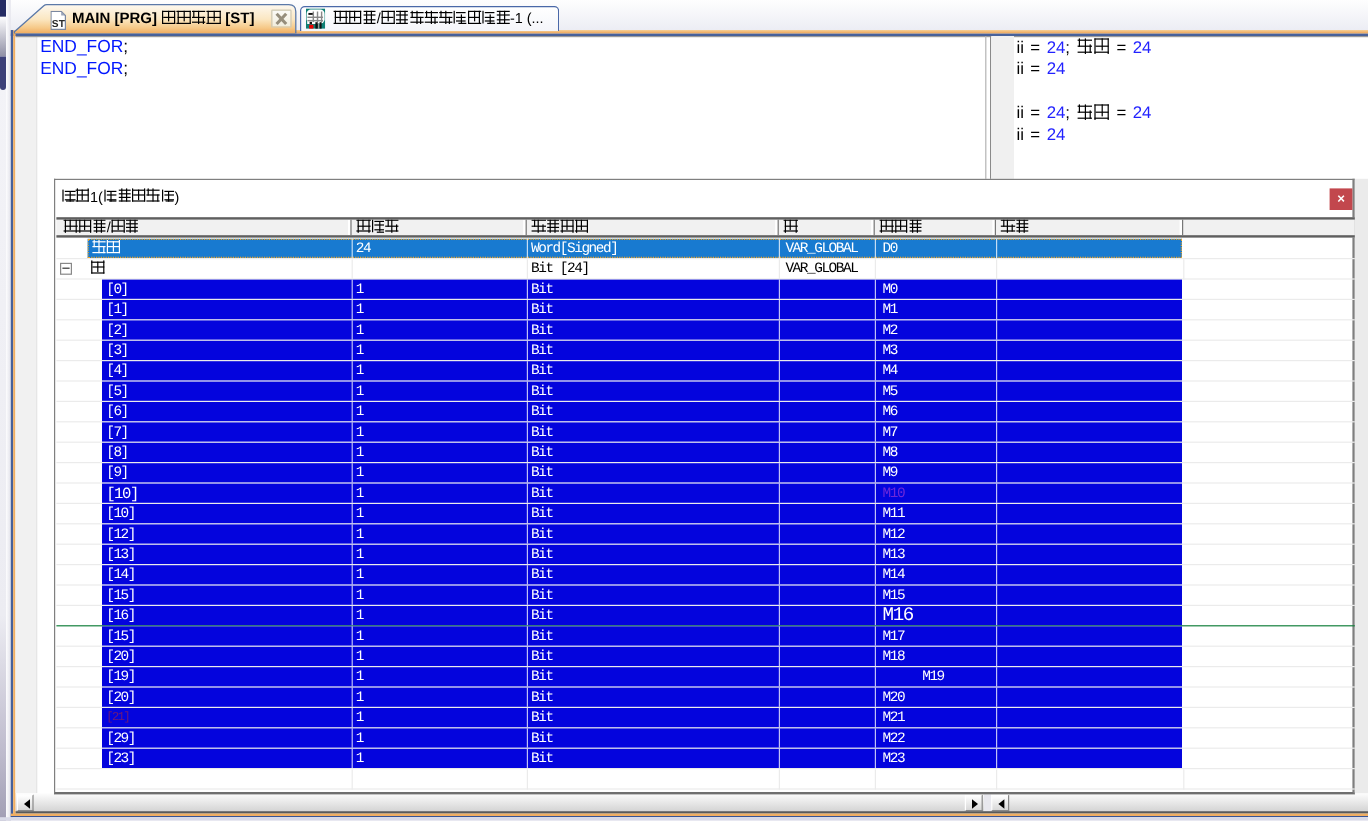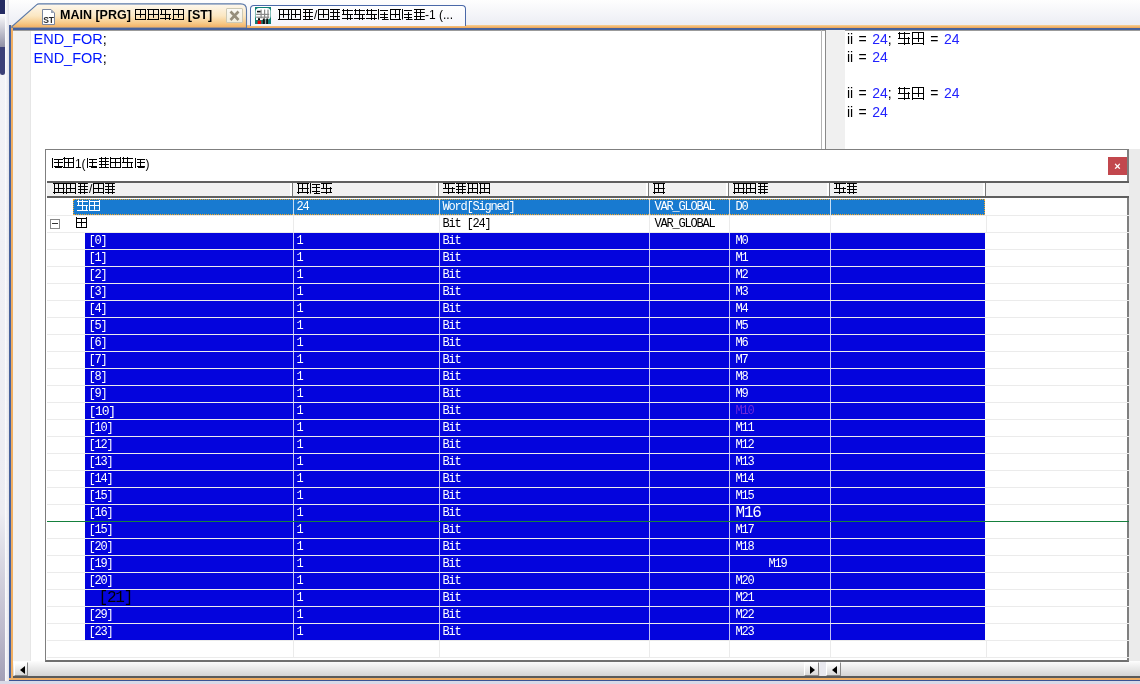--- a/index.html
+++ b/index.html
@@ -394,21 +394,21 @@
       <div class="abs" style="left:396px;top:1px;font-family:'Liberation Mono',monospace;letter-spacing:-1.2px;font-size:12px;line-height:15px;color:#fff;white-space:nowrap;">Bit</div>
       <div class="abs" style="left:689px;top:1px;font-family:'Liberation Mono',monospace;letter-spacing:-1.2px;font-size:12px;line-height:15px;color:#fff;white-space:nowrap;">M20</div>
     </div>
 <div class="abs" style="left:46.5px;top:589.5px;width:1082px;height:17px;border-bottom:1px solid #ebebeb;">
       <div class="abs" style="left:38px;top:0;width:900px;height:16px;background:#0404dd;"></div>
       <div class="abs" style="left:246px;top:0;width:1px;height:16px;background:rgba(255,255,255,.75);"></div>
       <div class="abs" style="left:392px;top:0;width:1px;height:16px;background:rgba(255,255,255,.75);"></div>
       <div class="abs" style="left:602px;top:0;width:1px;height:16px;background:rgba(255,255,255,.75);"></div>
       <div class="abs" style="left:682px;top:0;width:1px;height:16px;background:rgba(255,255,255,.75);"></div>
       <div class="abs" style="left:783px;top:0;width:1px;height:16px;background:rgba(255,255,255,.75);"></div>
-      <div class="abs" style="left:52px;top:1px;font-family:'Liberation Mono',monospace;letter-spacing:-1.2px;font-size:16px;line-height:15px;color:#000000;white-space:nowrap;">[21]</div>
+      <div class="abs" style="left:42px;top:1px;font-family:'Liberation Mono',monospace;letter-spacing:-1.2px;font-size:10px;line-height:15px;color:#701a75;white-space:nowrap;">[21]</div>
       <div class="abs" style="left:250px;top:1px;font-family:'Liberation Mono',monospace;letter-spacing:-1.2px;font-size:12px;line-height:15px;color:#fff;white-space:nowrap;">1</div>
       <div class="abs" style="left:396px;top:1px;font-family:'Liberation Mono',monospace;letter-spacing:-1.2px;font-size:12px;line-height:15px;color:#fff;white-space:nowrap;">Bit</div>
       <div class="abs" style="left:689px;top:1px;font-family:'Liberation Mono',monospace;letter-spacing:-1.2px;font-size:12px;line-height:15px;color:#fff;white-space:nowrap;">M21</div>
     </div>
 <div class="abs" style="left:46.5px;top:606.5px;width:1082px;height:17px;border-bottom:1px solid #ebebeb;">
       <div class="abs" style="left:38px;top:0;width:900px;height:16px;background:#0404dd;"></div>
       <div class="abs" style="left:246px;top:0;width:1px;height:16px;background:rgba(255,255,255,.75);"></div>
       <div class="abs" style="left:392px;top:0;width:1px;height:16px;background:rgba(255,255,255,.75);"></div>
       <div class="abs" style="left:602px;top:0;width:1px;height:16px;background:rgba(255,255,255,.75);"></div>
       <div class="abs" style="left:682px;top:0;width:1px;height:16px;background:rgba(255,255,255,.75);"></div>

